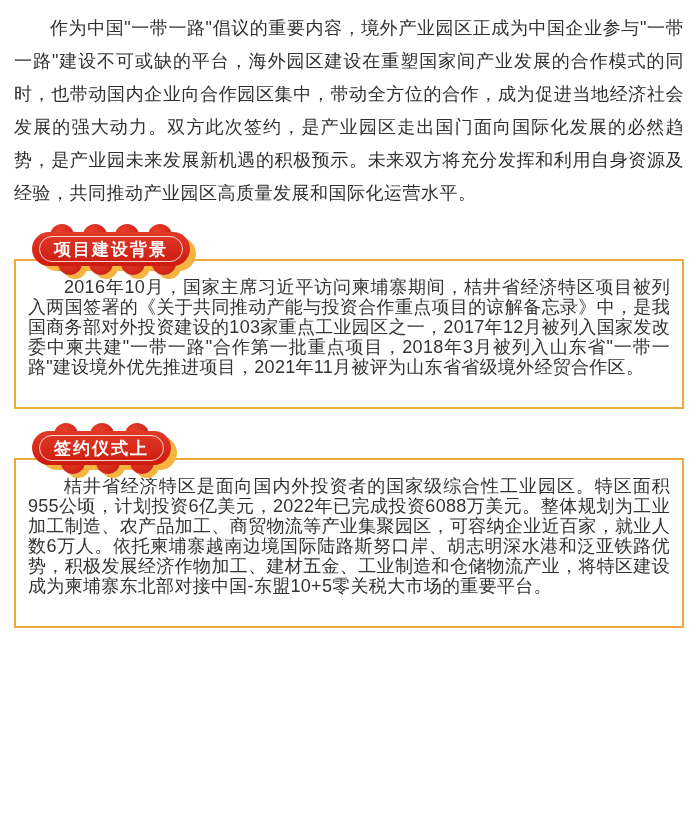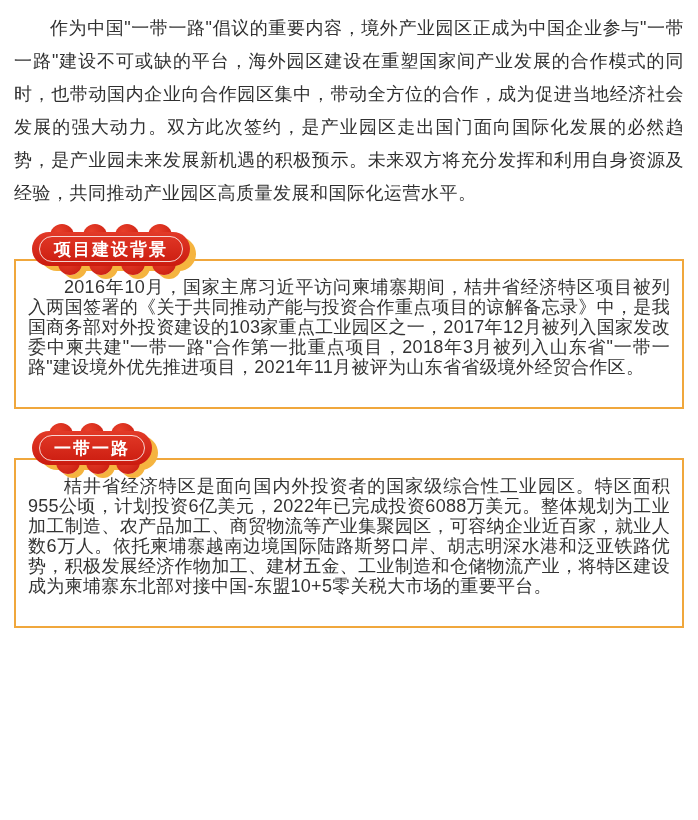--- a/index.html
+++ b/index.html
@@ -133,21 +133,21 @@
           <i></i>
           <i></i>
           <i></i>
         </span>
       <span class="bumps bottom">
           <i></i>
           <i></i>
           <i></i>
         </span>
       <span class="pill">
-        <span class="badge-label">一带一路</span>
+        <span class="badge-label">签约仪式上</span>
       </span>
     </div>
     <div class="section-box">
       <p class="box-para">桔井省经济特区是面向国内外投资者的国家级综合性工业园区。特区面积955公顷，计划投资6亿美元，2022年已完成投资6088万美元。整体规划为工业加工制造、农产品加工、商贸物流等产业集聚园区，可容纳企业近百家，就业人数6万人。依托柬埔寨越南边境国际陆路斯努口岸、胡志明深水港和泛亚铁路优势，积极发展经济作物加工、建材五金、工业制造和仓储物流产业，将特区建设成为柬埔寨东北部对接中国-东盟10+5零关税大市场的重要平台。</p>
     </div>
   </div>
 
 </div>
 
 </body></html>

